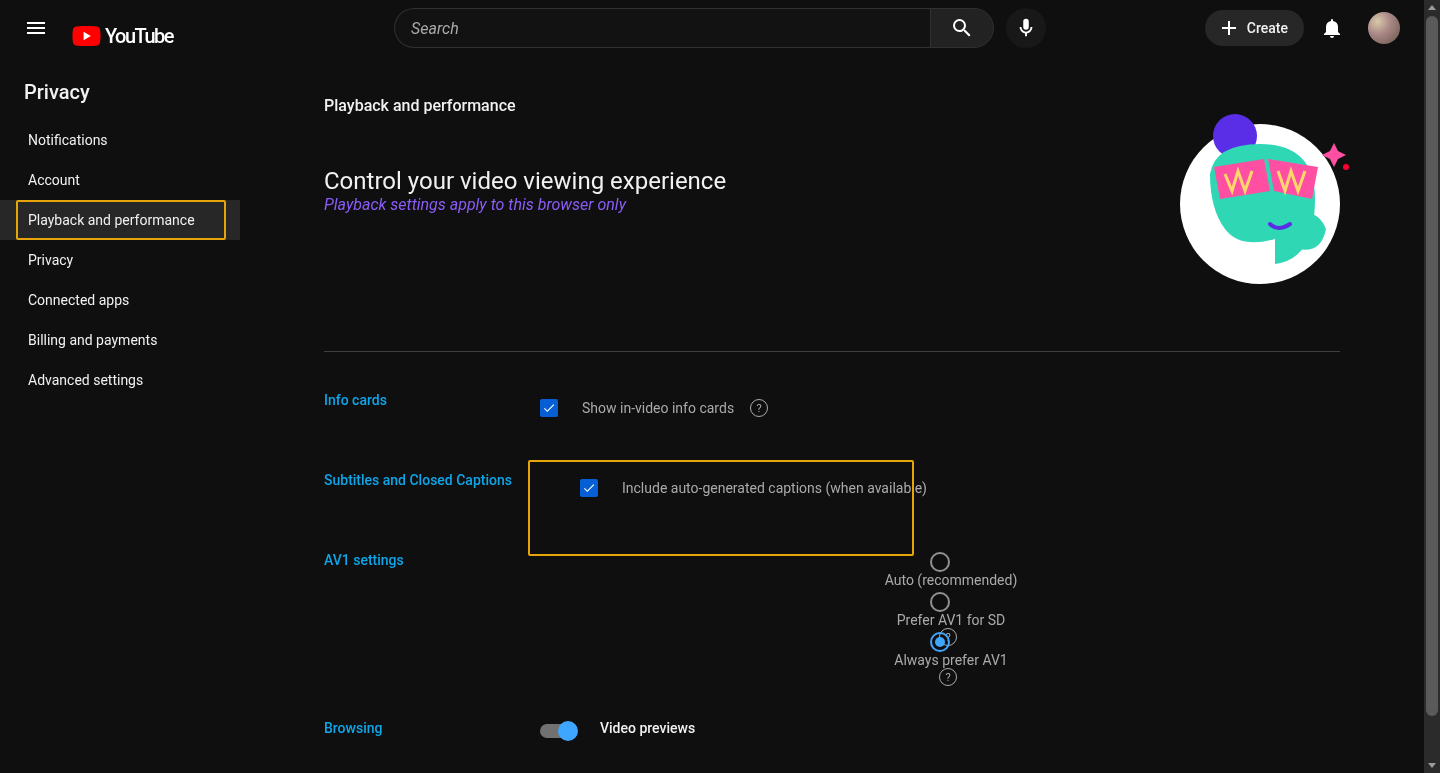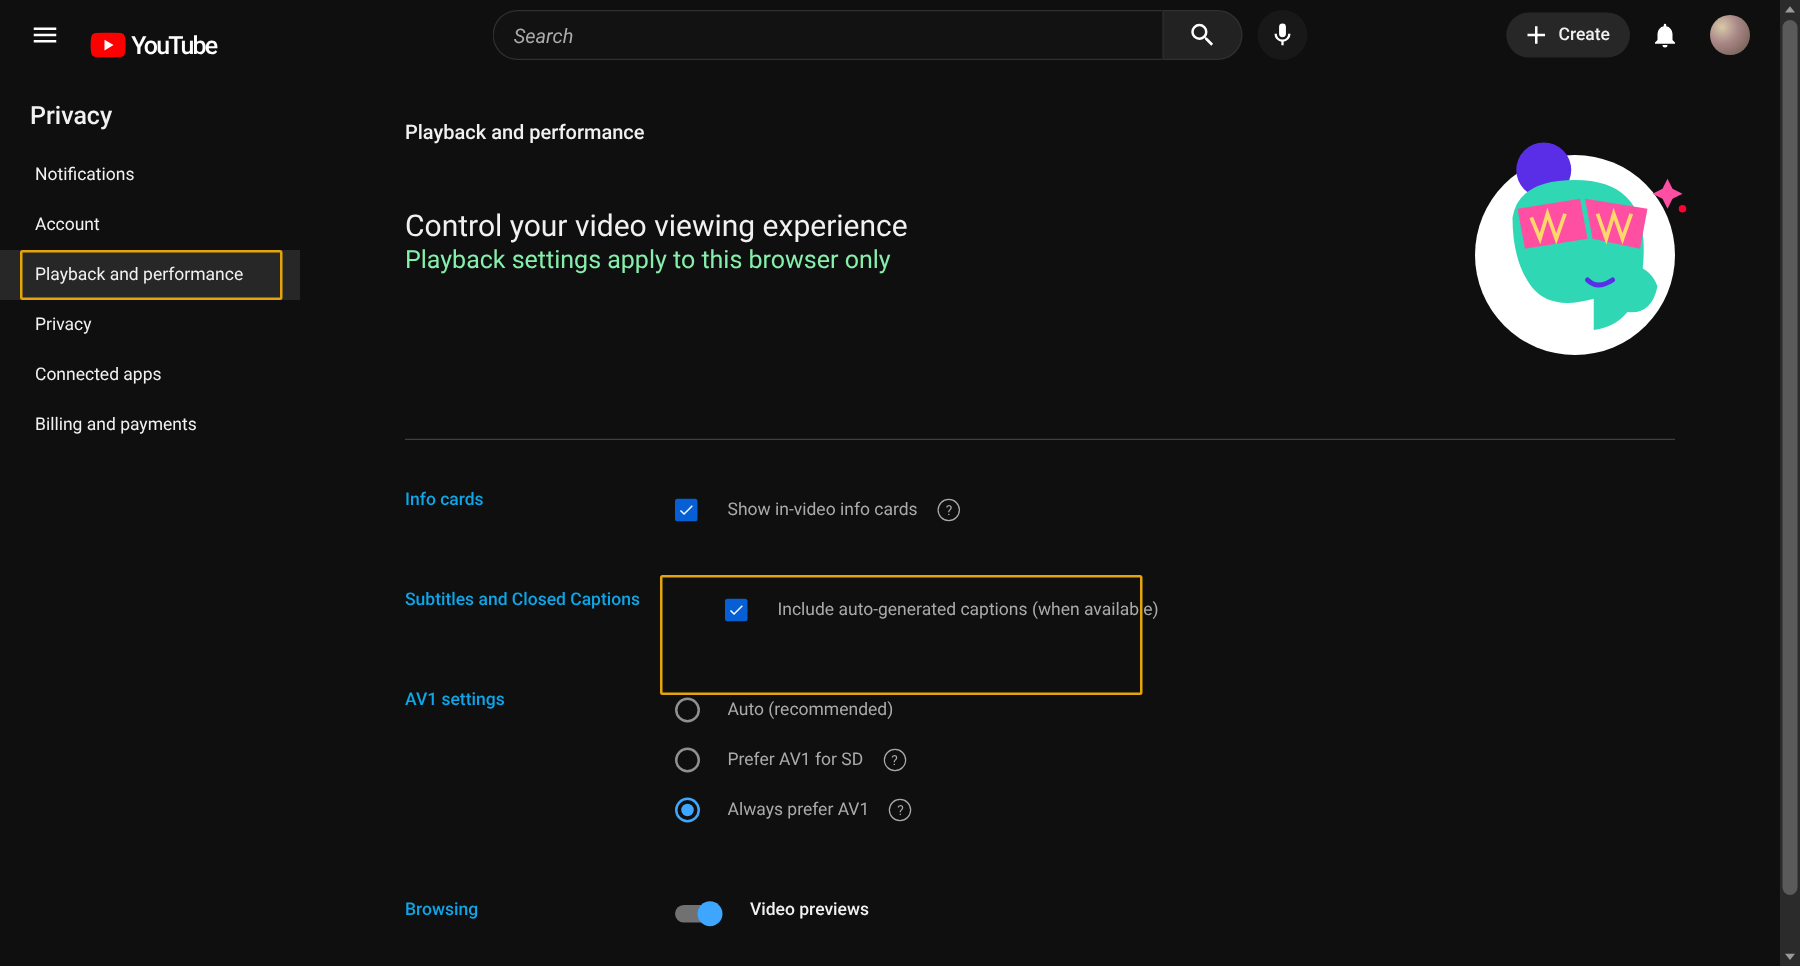--- a/index.html
+++ b/index.html
@@ -36,38 +36,38 @@
   .side-item { height:40px; line-height:40px; padding:0 28px; font-size:14px; color:#f1f1f1; cursor:pointer; }
   .side-item.active { background:#272727; }
   .side-item.highlight-box { position:relative; }
   .side-item.highlight-box::after { content:""; position:absolute; left:16px; right:14px; top:0; bottom:0; border:2px solid #e5a50a; border-radius:2px; pointer-events:none; }
 
   
   .main { position:absolute; left:324px; top:96px; width:1016px; }
   .page-title { font-size:16px; font-weight:500; color:#f1f1f1; margin-bottom:52px; }
   .hero { display:flex; align-items:flex-start; }
   .hero-text h2 { font-size:24px; font-weight:400; color:#f1f1f1; }
-  .hero-text p  { font-size:20px; color:#86efac; }
+  .hero-text p  { font-size:16px; color:#8b5cf6;font-style:italic; }
   .hero-illustration { margin-left:auto; width:160px; height:160px; position:relative; top:-48px; }
   .hero-illustration svg { width:160px; height:160px; overflow:visible; }
 
   .divider { border:none; border-top:1px solid #3f3f3f; margin:24px 0 40px 0; }
 
   .section { display:flex; padding-bottom:48px; }
   .section .label { width:216px; font-size:14px; font-weight:500; color:#0ea5e9; flex:none; padding-right:16px; }
   .section .body  { flex:1; }
 
   .checkrow { display:flex; align-items:center; height:32px; margin-bottom:16px; }
   .checkrow:last-child { margin-bottom:0; }
   .checkbox { width:18px; height:18px; border:2px solid #065fd4; border-radius:2px; background:#065fd4; display:flex; align-items:center; justify-content:center; cursor:pointer; flex:none; }
   .checkbox svg { width:14px; height:14px; fill:#fff; }
   .checkrow .text { font-size:14px; color:#aaa; margin-left:24px; }
   .help { width:18px; height:18px; margin-left:16px; border:1.5px solid #aaa; border-radius:50%; display:flex; align-items:center; justify-content:center; font-size:11px; color:#aaa; cursor:pointer; flex:none; }
 
-  .radiorow { display:flex; align-items:center; height:32px; margin-bottom:8px; }
+  .radiorow { display:flex; align-items:center; height:32px; margin-bottom:8px;flex-direction:column; }
   .radio { width:20px; height:20px; border:2px solid #909090; border-radius:50%; display:flex; align-items:center; justify-content:center; cursor:pointer; flex:none; }
   .radio.selected { border-color:#3ea6ff; }
   .radio.selected::after { content:""; width:10px; height:10px; background:#3ea6ff; border-radius:50%; }
   .radiorow .text { font-size:14px; color:#aaa; margin-left:22px; }
 
   .togglerow { display:flex; align-items:flex-start; }
   .toggle { width:36px; height:14px; background:#717171; border-radius:8px; position:relative; cursor:pointer; margin-top:4px; flex:none; }
   .toggle .knob { width:20px; height:20px; background:#3ea6ff; border-radius:50%; position:absolute; top:-3px; right:-2px; }
   .togglerow .texts { margin-left:24px; }
   .togglerow .t1 { font-size:14px; font-weight:500; color:#f1f1f1; margin-bottom:6px; }
@@ -136,20 +136,21 @@
 </div>
 
 <div class="sidebar">
   <div class="sidebar-title">Privacy</div>
   <div class="side-item">Notifications</div>
   <div class="side-item">Account</div>
   <div class="side-item active highlight-box">Playback and performance</div>
   <div class="side-item">Privacy</div>
   <div class="side-item">Connected apps</div>
   <div class="side-item">Billing and payments</div>
+  <div class="side-item">Advanced settings</div>
 </div>
 
 <div class="main">
   <div class="page-title">Playback and performance</div>
 
   <div class="hero">
     <div class="hero-text">
       <h2>Control your video viewing experience</h2>
       <p>Playback settings apply to this browser only</p>
     </div>

